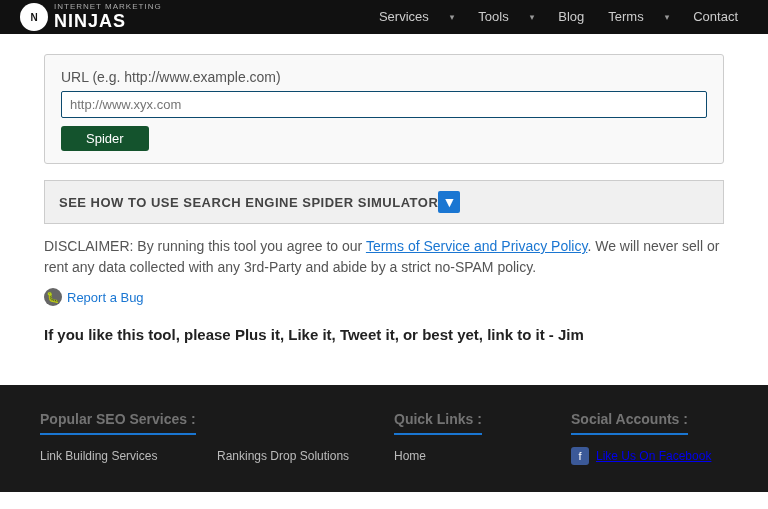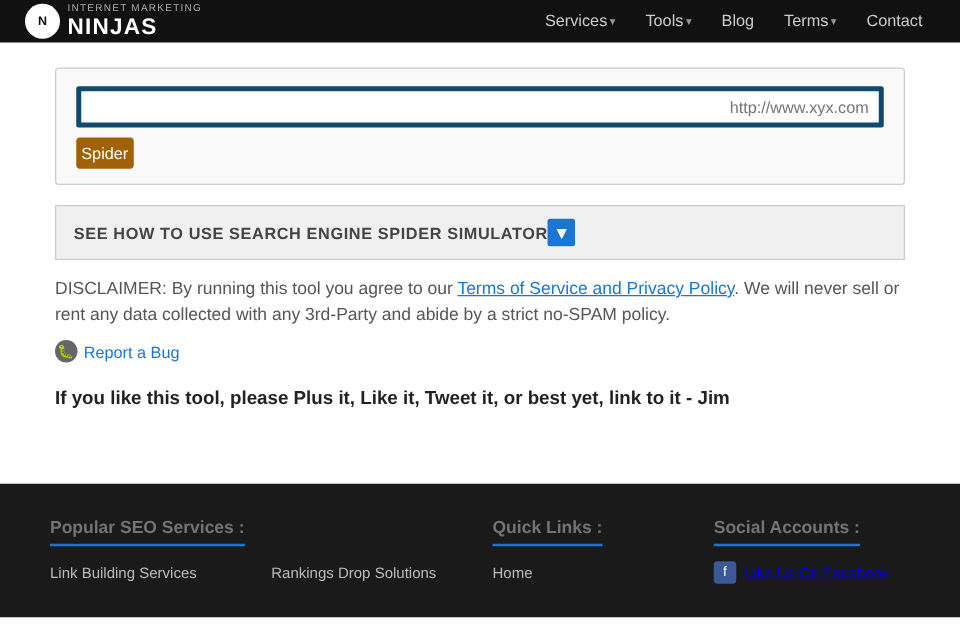--- a/index.html
+++ b/index.html
@@ -45,21 +45,21 @@
       gap: 4px;
     }
     .nav-links a {
       color: #ccc;
       text-decoration: none;
       font-size: 13px;
       padding: 0 10px;
       line-height: 34px;
       display: flex;
       align-items: center;
-      gap: 2px;
+      gap: 21px;
     }
     .nav-links .dropdown-arrow {
       font-size: 9px;
       color: #999;
     }
 
     
     .main-content {
       padding: 20px 40px 30px 40px;
       max-width: 760px;
@@ -81,35 +81,34 @@
       padding: 14px 16px 12px 16px;
       margin-bottom: 16px;
     }
     .url-label {
       font-size: 14px;
       color: #555;
       margin-bottom: 6px;
     }
     .url-input {
       width: 100%;
-      border: 4px solid #0c4a6e;
+      border: 1px solid #0c4a6e;
       padding: 5px 8px;
       font-size: 13px;
       color: #999;
       margin-bottom: 8px;
       outline: none;
       border-radius: 2px;
       background: #fff;
-      text-align: right;
     }
     .spider-btn {
-      background: #a16207;
+      background: #14532d;
       color: #fff;
       border: none;
-      padding: 5px 4px;
+      padding: 5px 25px;
       font-size: 13px;
       border-radius: 3px;
       cursor: pointer;
     }
 
     
     .how-to-banner {
       border: 1px solid #ccc;
       background: #f0f0f0;
       display: flex;
@@ -161,21 +160,21 @@
       display: flex; align-items: center; justify-content: center;
       color: #fff;
       font-size: 11px;
     }
 
     
     .promo-text {
       font-size: 15px;
       font-weight: bold;
       color: #222;
-      margin-bottom: 30px;
+      margin-bottom: 12px;
     }
 
     
     footer {
       background: #1a1a1a;
       color: #ccc;
       padding: 26px 40px 20px 40px;
     }
     .footer-columns {
       display: grid;
@@ -252,20 +251,21 @@
     </a>
     <a href="#">
       <span>Contact</span>
     </a>
   </div>
 </nav>
 
 <div class="main-content">
 
   <div class="url-box">
+    <div class="url-label">URL (e.g. http://www.example.com)</div>
     <input type="text" class="url-input" placeholder="http://www.xyx.com" style="">
     <button class="spider-btn">Spider</button>
   </div>
 
   <div class="how-to-banner">
     <span>SEE HOW TO USE SEARCH ENGINE SPIDER SIMULATOR</span>
     <div class="how-to-icon">▼</div>
   </div>
 
   <div class="disclaimer">

